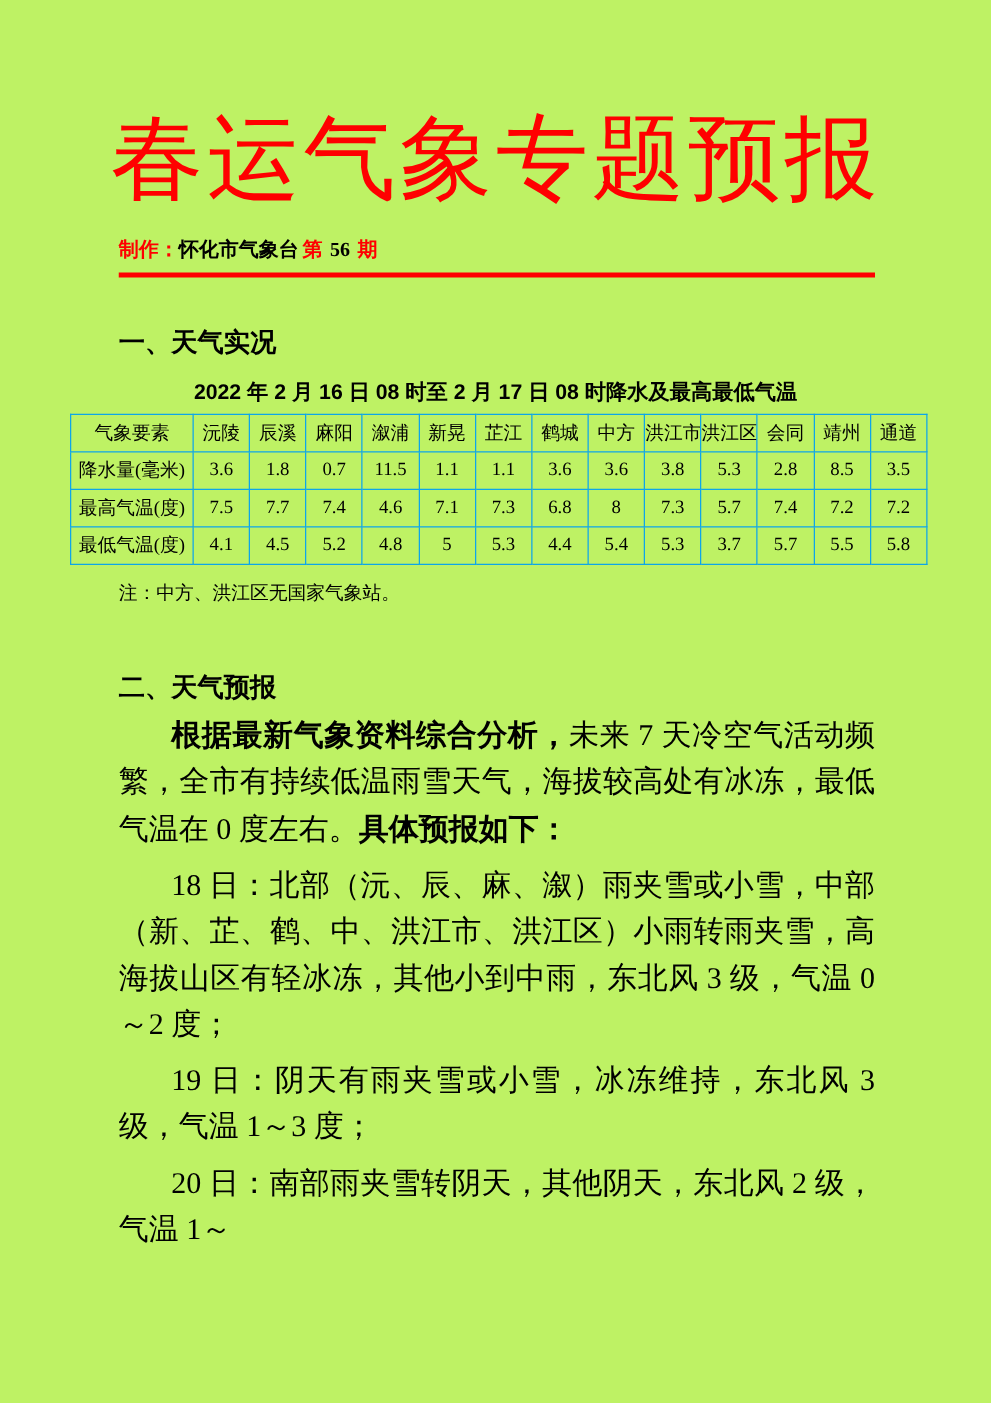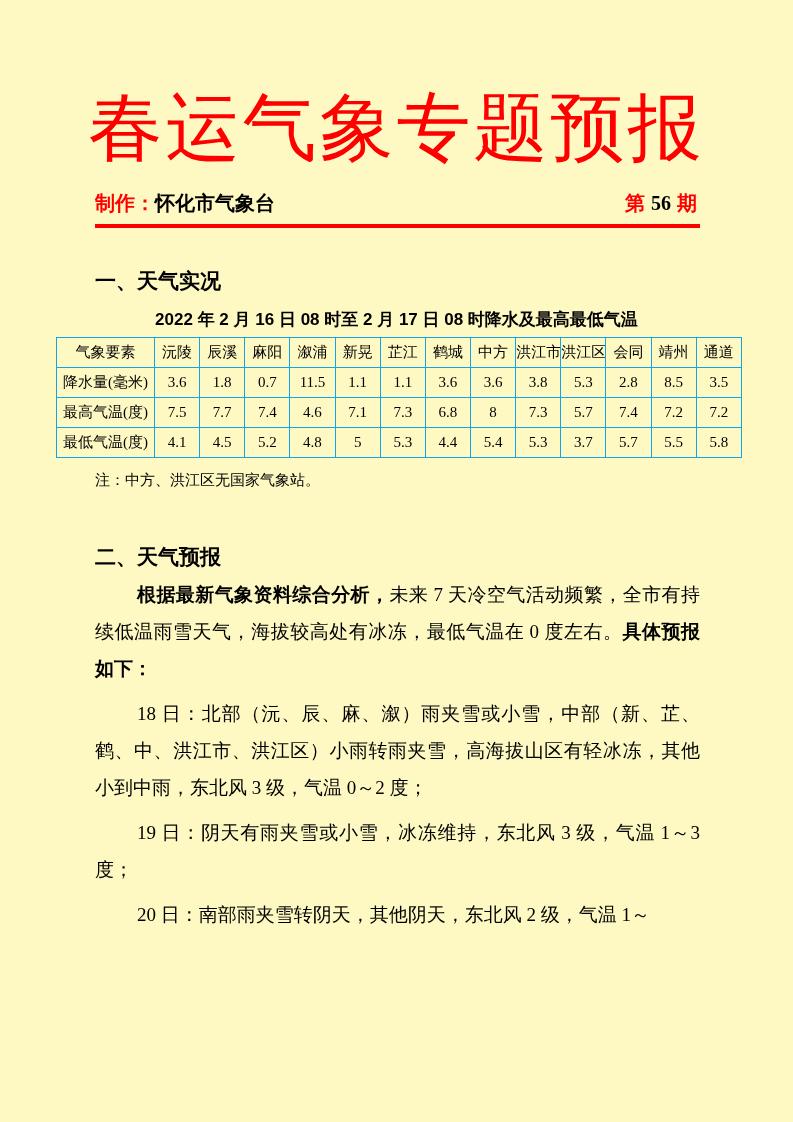--- a/index.html
+++ b/index.html
@@ -1,30 +1,30 @@
 <!DOCTYPE html>
 <html><head>
 <meta charset="utf-8">
 <style>
   html,body{margin:0;padding:0;background:#888;}
   .page{
-    width:793px;height:1122px;background:#fef9c3;margin:0 auto;
+    width:793px;height:1122px;background:#bef264;margin:0 auto;
     position:relative;overflow:hidden;color:#000;
     font-family:"Liberation Serif","DejaVu Serif",serif;
   }
   
   .doc-title{
     margin:0;padding-top:76px;text-align:center;
     font-size:74px;line-height:104px;font-weight:400;
     letter-spacing:3px;color:#ff0000;white-space:nowrap;
   }
   
   .masthead{
-    display:flex;justify-content:space-between;align-items:baseline;
-    margin:10px 93px 0 95px;font-weight:bold;font-size:20px;
+    display:flex;justify-content:flex-start;align-items:baseline;
+    margin:10px 93px 0 95px;font-weight:bold;font-size:16px;
     font-family:"Liberation Sans","DejaVu Sans",sans-serif;
   }
   .masthead .red{color:#ff0000;}
   .mh-issue span,.mh-date span{padding:0 3px;}
   .mh-issue .num,.mh-date .num{font-family:"Liberation Serif","DejaVu Serif",serif;}
   .red-rule{height:4px;background:#ff0000;margin:7px 93px 0 95px;}
   
   .sec-heading{
     margin:40px 0 0 95px;font-size:21px;font-weight:bold;line-height:26px;
     font-family:"Liberation Sans","DejaVu Sans",sans-serif;
@@ -42,21 +42,21 @@
   table.weather th,table.weather td{
     border:1px solid #0ea5e9;height:29px;text-align:center;
     font-weight:normal;padding:0;overflow:hidden;white-space:nowrap;
   }
   table.weather col.first{width:98px;}
   table.weather col.city{width:45.15px;}
   .table-note{margin:13px 93px 0 95px;font-size:15px;}
   
   .body-text{margin-top:6px;}
   .body-text p{
-    margin:0 93px 8px 95px;font-size:19px;line-height:37px;
+    margin:0 93px 8px 95px;font-size:24px;line-height:37px;
     text-align:justify;text-indent:42px;
   }
   .body-text .b{
     font-weight:bold;
     font-family:"Liberation Sans","DejaVu Sans",sans-serif;
   }
 </style>
 </head>
 <body>
 

